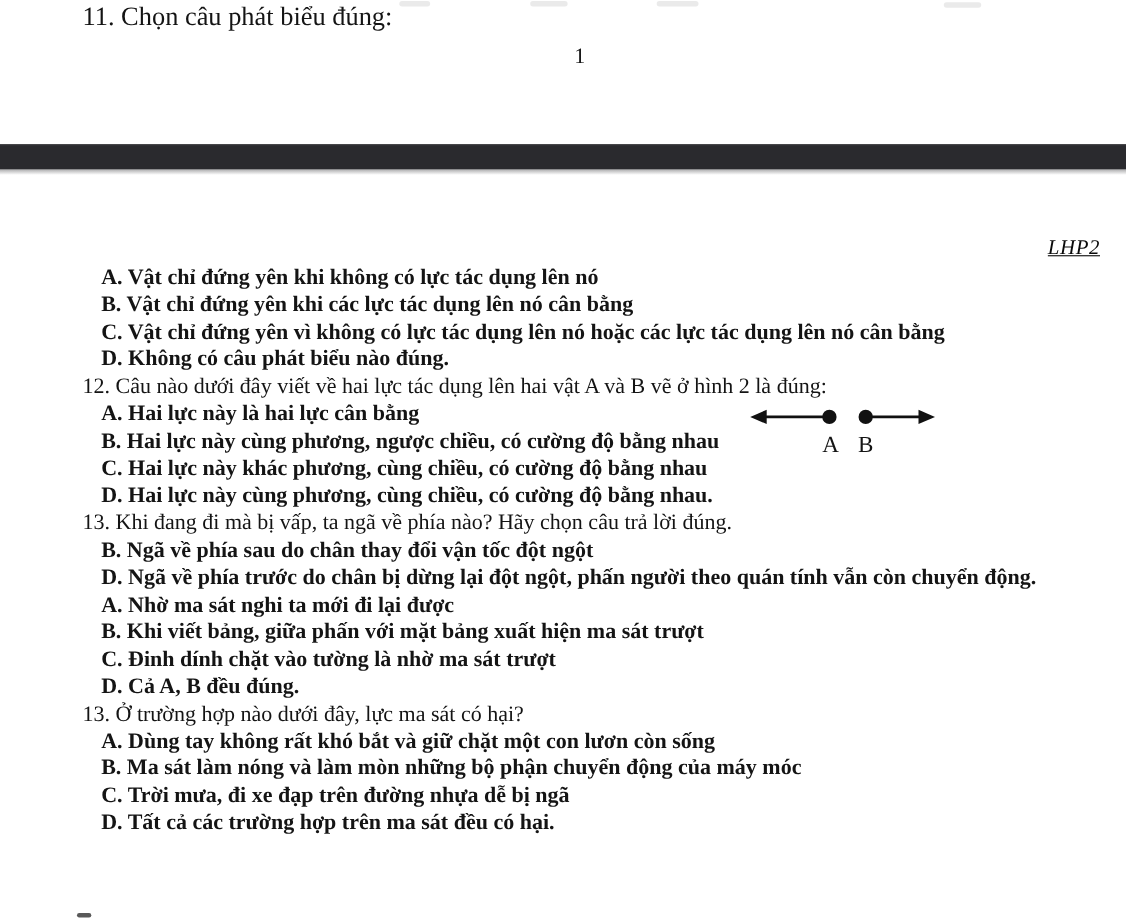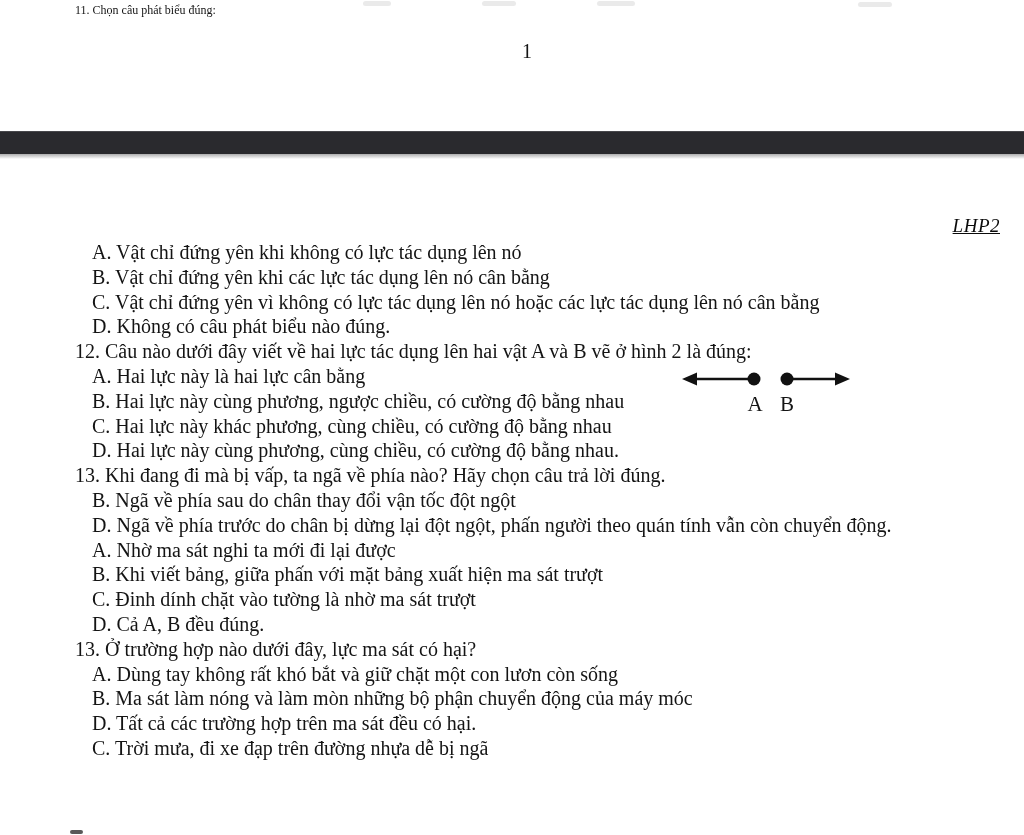--- a/index.html
+++ b/index.html
@@ -9,21 +9,21 @@
     position:relative;
     overflow:hidden;
     font-family:"Liberation Serif","DejaVu Serif",serif;
     color:#141414;
     -webkit-font-smoothing:antialiased;
   }
   .abs{position:absolute;}
   
   .q11-header{
     left:75px;top:3px;
-    font-size:12px;
+    font-size:24px;
   }
   .page-number{
     left:0;width:1054px;top:40px;
     text-align:center;
     font-size:20px;
   }
   
   .artifact{
     height:5px;border-radius:3px;
     background:#d9d9d9;opacity:.55;
@@ -50,21 +50,21 @@
     color:#0a0a0a;letter-spacing:.5px;
   }
   
   .content{
     left:75px;top:240px;width:940px;
   }
   .ln{
     height:24.8px;line-height:24.8px;
     font-size:20px;white-space:nowrap;
   }
-  .opt{padding-left:17px;}
+  .opt{padding-left:17px;font-weight:bold;}
   
   .figure{
     left:680px;top:365px;width:172px;height:50px;
   }
   .figure svg{display:block;}
   .fig-label{
     font-family:"Liberation Serif","DejaVu Serif",serif;
     font-size:21px;fill:#141414;
   }
 </style>
@@ -101,22 +101,22 @@
   <div class="ln opt">D. Ngã về phía trước do chân bị dừng lại đột ngột, phấn người theo quán tính vẫn còn chuyển động.</div>
 
   <div class="ln opt">A. Nhờ ma sát nghi ta mới đi lại được</div>
   <div class="ln opt">B. Khi viết bảng, giữa phấn với mặt bảng xuất hiện ma sát trượt</div>
   <div class="ln opt">C. Đinh dính chặt vào tường là nhờ ma sát trượt</div>
   <div class="ln opt">D. Cả A, B đều đúng.</div>
 
   <div class="ln">13. Ở trường hợp nào dưới đây, lực ma sát có hại?</div>
   <div class="ln opt">A. Dùng tay không rất khó bắt và giữ chặt một con lươn còn sống</div>
   <div class="ln opt">B. Ma sát làm nóng và làm mòn những bộ phận chuyển động của máy móc</div>
+  <div class="ln opt">C. Trời mưa, đi xe đạp trên đường nhựa dễ bị ngã</div>
   <div class="ln opt">D. Tất cả các trường hợp trên ma sát đều có hại.</div>
-  <div class="ln opt">C. Trời mưa, đi xe đạp trên đường nhựa dễ bị ngã</div>
 </div>
 
 <div class="abs figure">
   <svg width="172" height="50" viewBox="0 0 172 50" xmlns="http://www.w3.org/2000/svg">
     <g>
       <line x1="74" y1="14" x2="14" y2="14" stroke="#111" stroke-width="2.6"></line>
       <polygon points="2,14 17,7.5 17,20.5" fill="#111"></polygon>
       <circle cx="74" cy="14" r="6.5" fill="#111"></circle>
     </g>
     <g>

